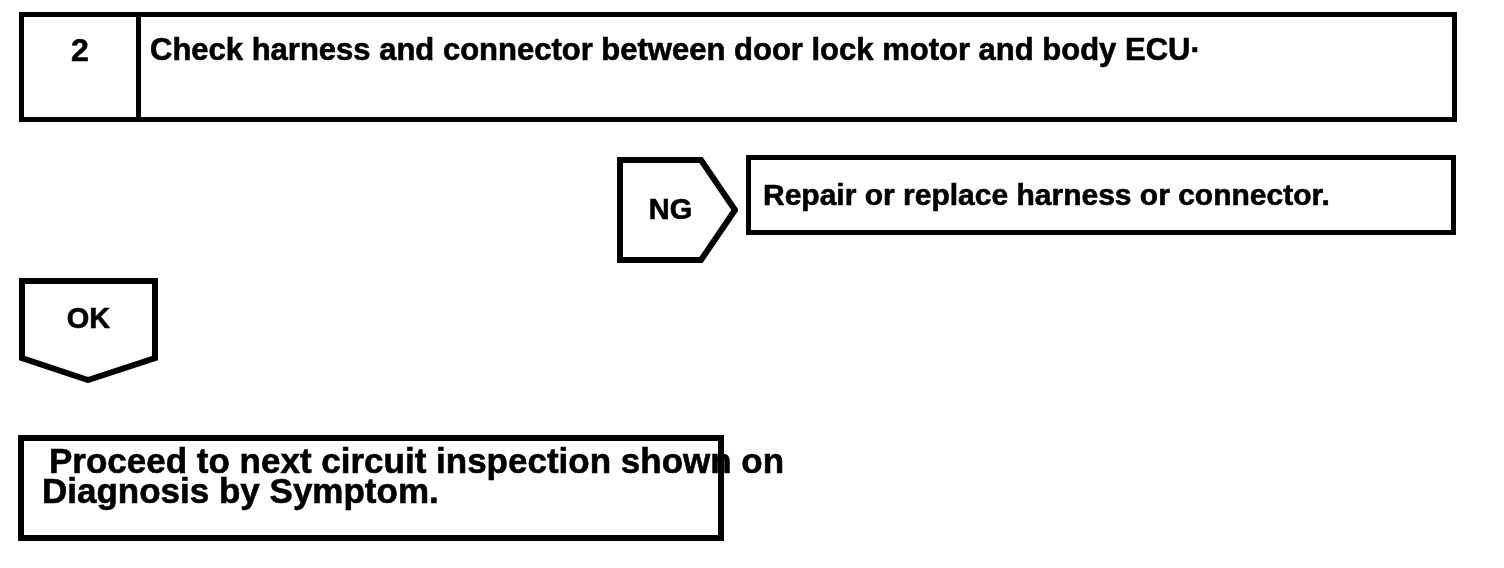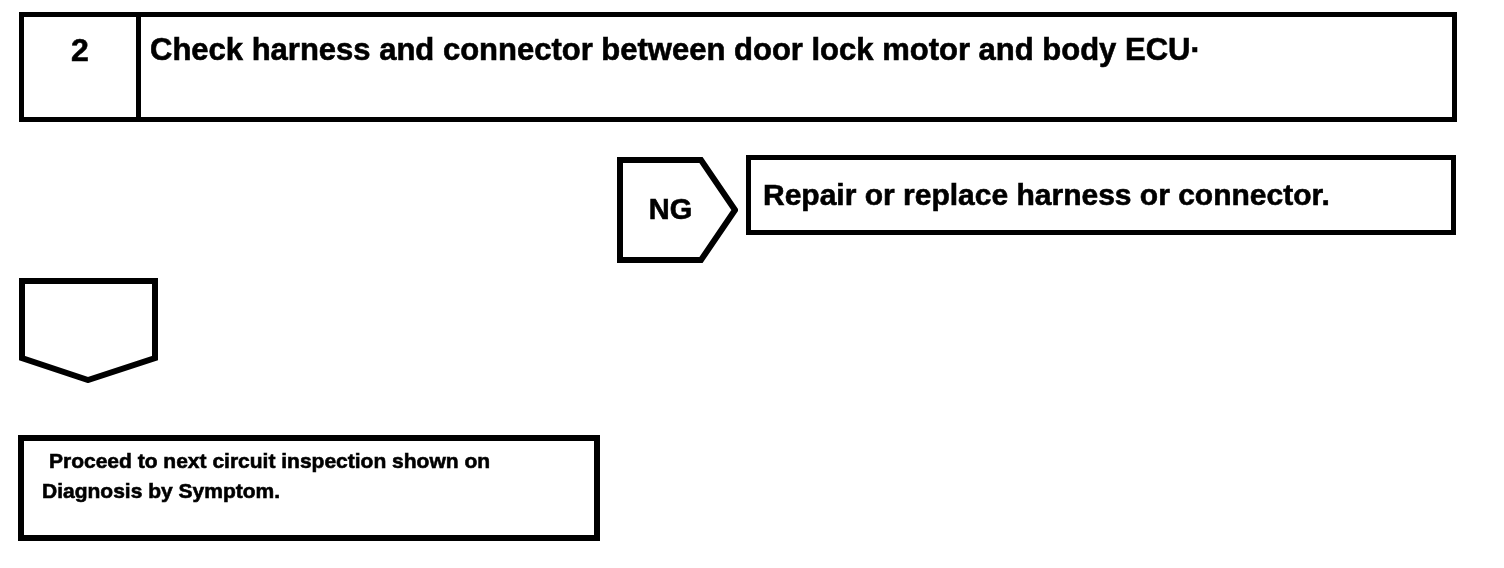--- a/index.html
+++ b/index.html
@@ -98,25 +98,25 @@
     padding-left: 12px;
     font-size: 30px;
     white-space: nowrap;
     overflow: hidden;
   }
 
   
   .proceed-box {
     left: 18px;
     top: 435px;
-    width: 582px;
+    width: 706px;
     height: 106px;
     border-width: 6px;
     padding: 5px 8px 0 18px;
-    font-size: 21px;
+    font-size: 35px;
     line-height: 30px;
   }
   .proceed-box .line1 {
     text-indent: 7px;
     white-space: nowrap;
   }
   .proceed-box .line2 {
     white-space: nowrap;
   }
 </style>
@@ -138,20 +138,21 @@
   </div>
 
   <div class="box repair-box">
     <span>Repair or replace harness or connector.</span>
   </div>
 
   <div class="connector ok-connector">
     <svg width="139" height="105" viewBox="0 0 139 105">
       <polygon points="3,3 136,3 136,80 69,102 3,80" fill="#ffffff" stroke="#000000" stroke-width="6" stroke-linejoin="miter"></polygon>
     </svg>
+    <span class="connector-label">OK</span>
   </div>
 
   <div class="box proceed-box">
     <div class="line1">Proceed to next circuit inspection shown on</div>
     <div class="line2">Diagnosis by Symptom.</div>
   </div>
 
 </div>
 
 </body></html>

